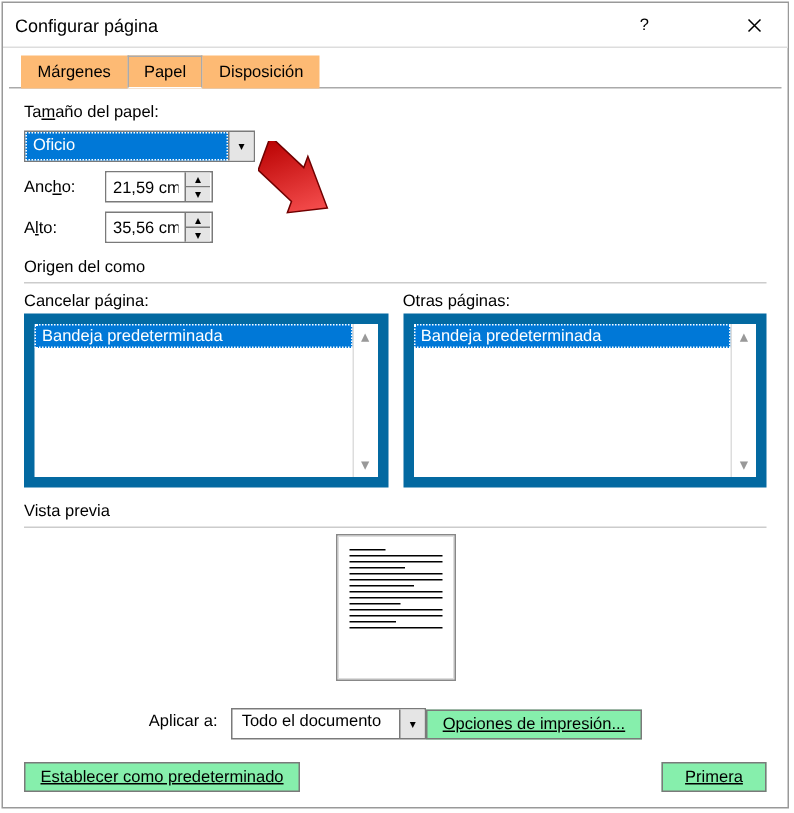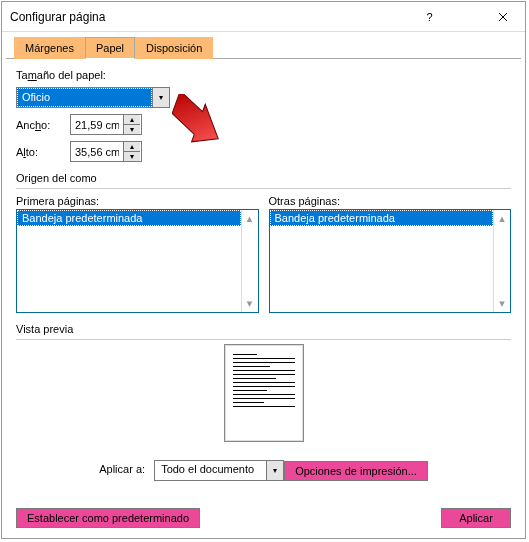--- a/index.html
+++ b/index.html
@@ -24,28 +24,28 @@
   .combo-plain-text { padding: 2px 6px; flex: 1; }
   .num-input { width: 72px; border: 1px solid #7a7a7a; height: 21px; display: flex; }
   .num-input input { border: none; width: 52px; padding: 0 4px; outline: none; font-size: 11px; }
   .spin { width: 17px; border-left: 1px solid #7a7a7a; display: flex; flex-direction: column; }
   .spin-btn { flex: 1; background: #e5e5e5; display: flex; align-items: center; justify-content: center; cursor: pointer; }
   .spin-btn:first-child { border-bottom: 1px solid #7a7a7a; }
   .fieldset-label { margin: 10px 0 4px 0; }
   .hr { border-top: 1px solid #ccc; margin-top: 2px; }
   .two-col { display: flex; gap: 10px; }
   .col { flex: 1; }
-  .listbox { border: 1px solid #0369a1; height: 104px; display: flex; position: relative; margin-top: 2px; }
+  .listbox { border: 7px solid #0369a1; height: 116px; display: flex; position: relative; margin-top: 2px; }
   .list-content { flex: 1; }
   .list-item-sel { background: #0078d7; color: #fff; padding: 1px 4px; border: 1px dotted #fff; }
   .list-scroll { width: 17px; border-left: 1px solid #ddd; display: flex; flex-direction: column; justify-content: space-between; }
   .scroll-arrow { height: 17px; display: flex; align-items: center; justify-content: center; color: #999; }
   .preview-box { width: 80px; height: 98px; border: 1px solid #888; margin: 4px auto 0 auto; padding: 6px 8px; background: #fff; box-shadow: 0 0 0 1px #ddd inset; }
   .preview-line { height: 1px; background: #000; margin: 3px 0; }
-  .btn { border: 1px solid #7a7a7a; background: #ec4899; padding: 3px 10px; cursor: pointer; min-width: 70px; text-align: center; }
+  .btn { border: 1px solid #7a7a7a; background: #86efac; padding: 3px 10px; cursor: pointer; min-width: 70px; text-align: center; text-decoration: underline; }
   .btn.primary { border: 1px solid #0078d7; box-shadow: 0 0 0 1px #0078d7 inset; }
   .dialog-buttons { position: absolute; bottom: 10px; right: 14px; display: flex; gap: 8px; }
   .dialog-bottom-left { position: absolute; bottom: 10px; left: 14px; }
   .arrow-annotation { position: absolute; left: 170px; top: 92px; pointer-events: none; }
   .chev { font-size: 8px; line-height: 1; }
   .opts-row { display:flex; align-items:center; margin-top:18px; justify-content:center;}
 </style>
 </head>
 <body>
 
@@ -108,21 +108,21 @@
             </div>
         </div>
       </div>
     </div>
 
     <div class="fieldset-label">Origen del como</div>
     <div class="hr"></div>
 
     <div class="two-col" style="margin-top:6px">
       <div class="col">
-        <div>Primera páginas:</div>
+        <div>Cancelar página:</div>
         <div class="listbox">
           <div class="list-content">
             <div class="list-item-sel">Bandeja predeterminada</div>
           </div>
           <div class="list-scroll">
             <div class="scroll-arrow">▴</div>
             <div class="scroll-arrow">▾</div>
           </div>
         </div>
       </div>
@@ -174,21 +174,21 @@
       </div>
       <div class="btn">Opciones de impresión...</div>
     </div>
 
   </div>
 
   <div class="dialog-bottom-left">
     <div class="btn">Establecer como predeterminado</div>
   </div>
   <div class="dialog-buttons">
-    <div class="btn">Aplicar</div>
+    <div class="btn">Primera</div>
   </div>
 
   <svg class="arrow-annotation" width="70" height="60" viewBox="0 0 70 60">
     <defs>
       <linearGradient id="rg" x1="0" y1="0" x2="1" y2="1">
         <stop offset="0" stop-color="#ff5a5a"></stop>
         <stop offset="1" stop-color="#b80000"></stop>
       </linearGradient>
     </defs>
     <path d="M 8 12 L 32 0 L 32 8 L 60 20 L 60 44 L 32 32 L 32 40 Z" transform="rotate(200 30 25)" fill="url(#rg)" stroke="#700000" stroke-width="1"></path>

